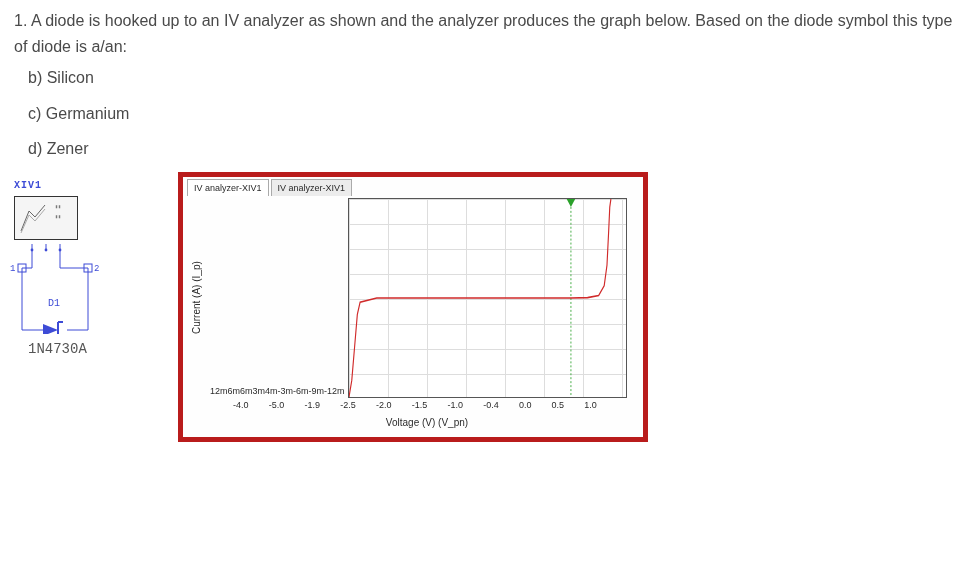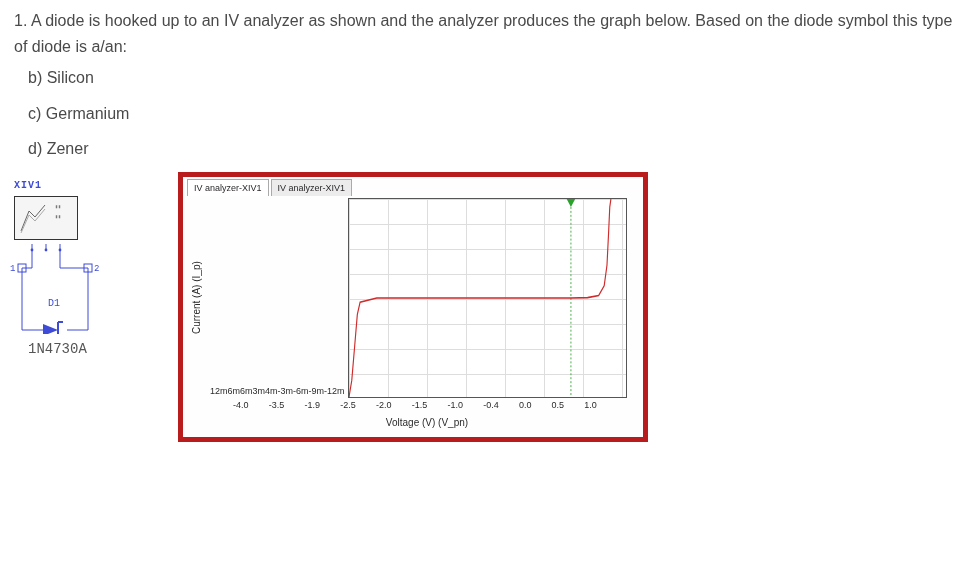--- a/index.html
+++ b/index.html
@@ -229,21 +229,21 @@
               362.7,66.7
               365.0,33.3
               366.6,8.3
               368.2,0
             "></polyline>
         </svg>
       </div>
     </div>
     <div class="xticks">
       <span>-4.0</span>
-      <span>-3.5</span>
+      <span>-5.0</span>
       <span>-1.9</span>
       <span>-2.5</span>
       <span>-2.0</span>
       <span>-1.5</span>
       <span>-1.0</span>
       <span>-0.4</span>
       <span>0.0</span>
       <span>0.5</span>
       <span>1.0</span>
     </div>

